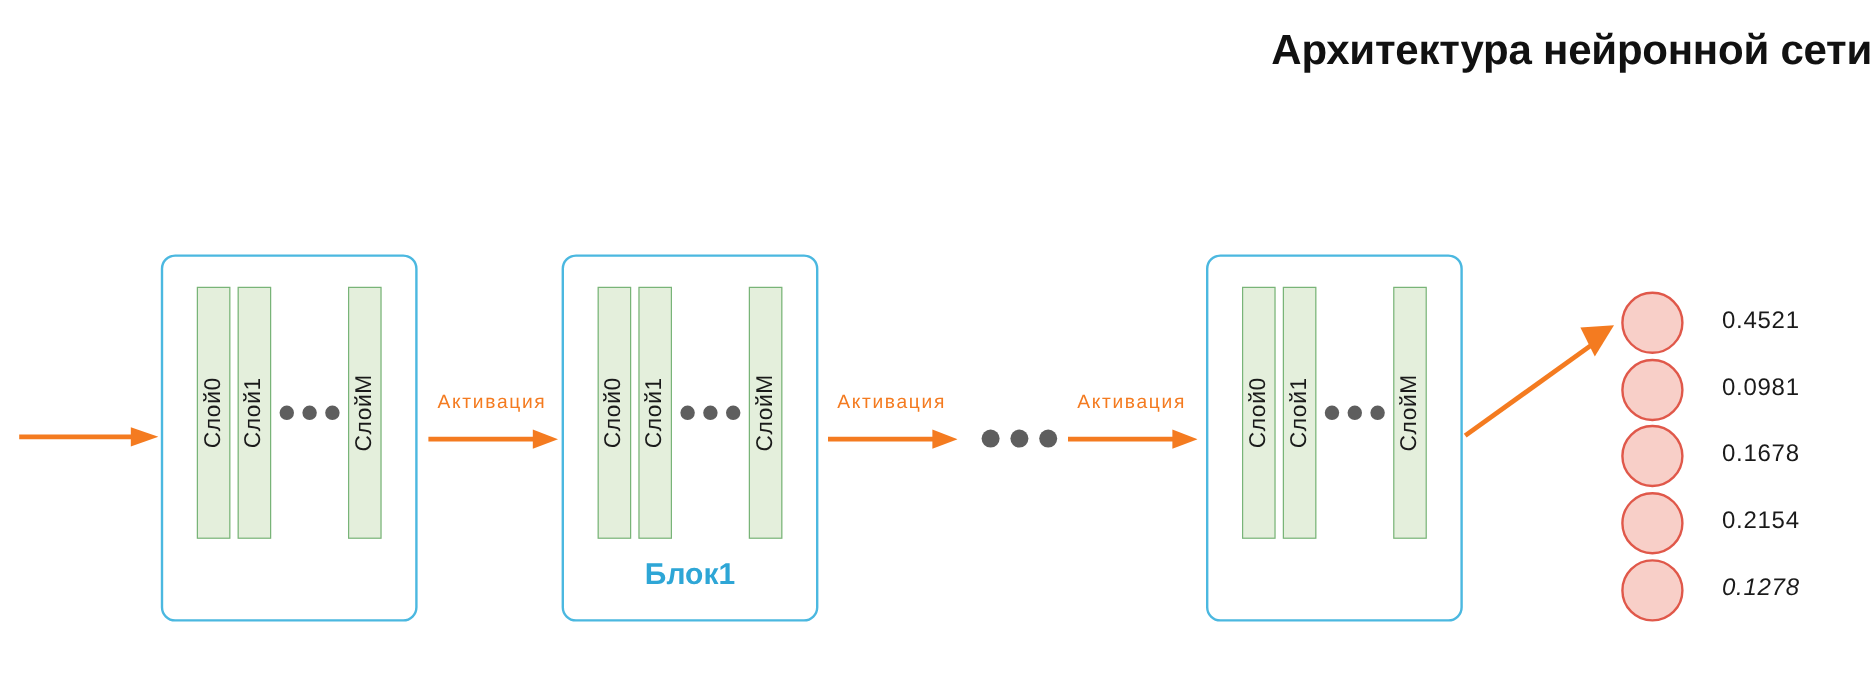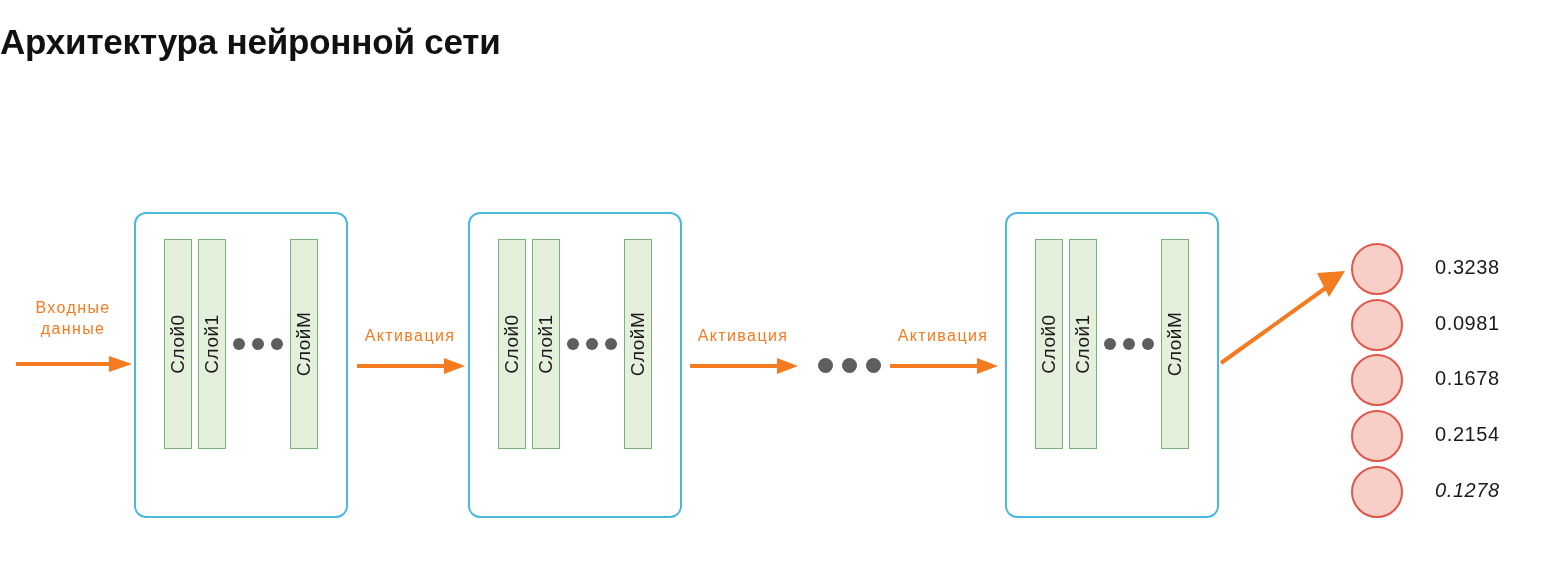--- a/index.html
+++ b/index.html
@@ -17,21 +17,21 @@
     background: #ffffff;
     overflow: hidden;
   }
 
   
   .title {
     position: absolute;
     left: 0;
     top: 22px;
     width: 1560px;
-    text-align: left;
+    text-align: right;
     font-size: 35px;
     font-weight: bold;
     color: #111111;
     letter-spacing: -0.2px;
   }
 
   
   .block {
     position: absolute;
     top: 212px;
@@ -153,24 +153,20 @@
   }
 </style>
 </head>
 <body>
 
 <div id="canvas">
 
   <div class="title">Архитектура нейронной сети</div>
 
   <div class="arrow-group" style="left:14px; top:298px; width:118px; height:80px;">
-    <div class="arrow-label" style="top:0;">
-      <span>Входные</span><br>
-      <span>данные</span>
-    </div>
     <svg class="arrow-svg" style="top:56px;" width="118" height="20" viewBox="0 0 118 20">
       <line x1="2" y1="10" x2="98" y2="10" stroke="#F47B20" stroke-width="4"></line>
       <polygon points="95,2 118,10 95,18" fill="#F47B20"></polygon>
     </svg>
   </div>
 
   <div class="block" style="left:134px;">
     <div class="layers">
       <div class="layer">
         <span class="layer-text">Слой0</span>
@@ -207,20 +203,21 @@
       </div>
       <div class="layer-gap-dots">
         <span class="dot"></span>
         <span class="dot"></span>
         <span class="dot"></span>
       </div>
       <div class="layer">
         <span class="layer-text">СлойМ</span>
       </div>
     </div>
+    <div class="block-label">Блок1</div>
   </div>
 
   <div class="arrow-group" style="left:688px; top:326px; width:110px; height:60px;">
     <div class="arrow-label" style="top:0;">Активация</div>
     <svg class="arrow-svg" style="top:30px;" width="110" height="20" viewBox="0 0 110 20">
       <line x1="2" y1="10" x2="92" y2="10" stroke="#F47B20" stroke-width="4"></line>
       <polygon points="89,2 110,10 89,18" fill="#F47B20"></polygon>
     </svg>
   </div>
 
@@ -256,21 +253,21 @@
       </div>
     </div>
   </div>
 
   <svg class="diag-arrow" width="150" height="120" viewBox="0 0 150 120">
     <line x1="16" y1="108" x2="122" y2="32" stroke="#F47B20" stroke-width="4"></line>
     <polygon points="112,18 140,16 124,42" fill="#F47B20"></polygon>
   </svg>
 
   <div class="out-node" style="left:1351px; top:243px;"></div>
-  <div class="out-value" style="left:1435px; top:256px;">0.3238</div>
+  <div class="out-value" style="left:1435px; top:256px;">0.4521</div>
 
   <div class="out-node" style="left:1351px; top:299px;"></div>
   <div class="out-value" style="left:1435px; top:312px;">0.0981</div>
 
   <div class="out-node" style="left:1351px; top:354px;"></div>
   <div class="out-value" style="left:1435px; top:367px;text-align:center;">0.1678</div>
 
   <div class="out-node" style="left:1351px; top:410px;"></div>
   <div class="out-value" style="left:1435px; top:423px;">0.2154</div>
 

